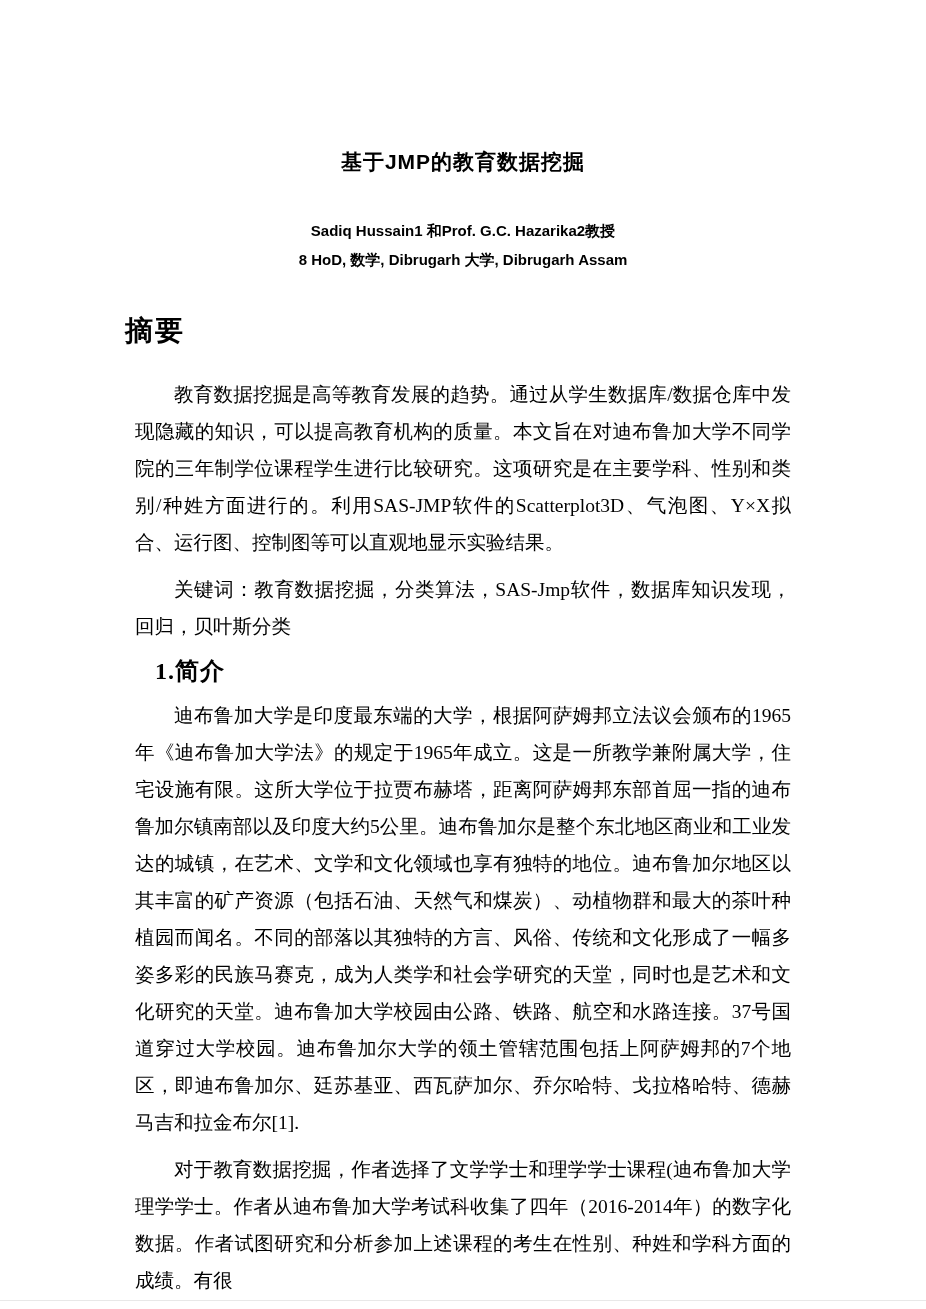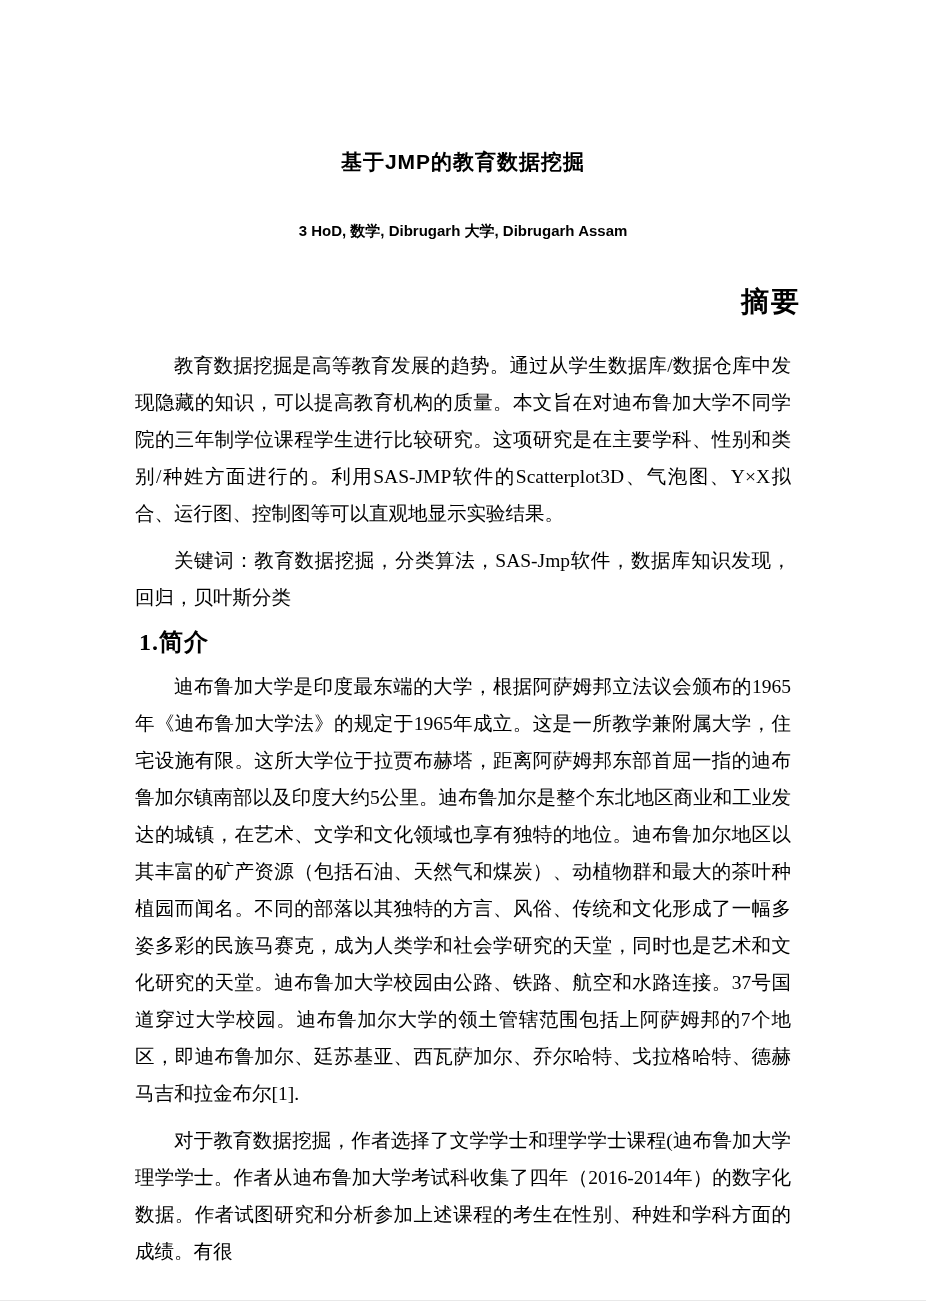--- a/index.html
+++ b/index.html
@@ -31,54 +31,55 @@
     font-family: "Liberation Sans", sans-serif;
     font-weight: bold;
     font-size: 15px;
     line-height: 29px;
     text-align: center;
     margin: 0 0 38px 0;
   }
   .abstract-heading {
     font-size: 28px;
     font-weight: bold;
-    text-align: right;
+    text-align: left;
     letter-spacing: 2px;
     margin: 0 0 26px 0;
   }
   .body-p {
     font-size: 19.5px;
     line-height: 37px;
     text-align: justify;
     text-indent: 2em;
     margin: 10px;
   }
   .section-heading {
     font-size: 24px;
     font-weight: bold;
     letter-spacing: 1px;
-    margin: 8px 0 8px 14px;
+    margin: 8px 0 8px 30px;
   }
   .page-edge {
     position: absolute;
     left: 0;
     right: 0;
     bottom: 8px;
     border-top: 1px solid #e8e8e8;
   }
 </style>
 </head>
 <body>
 
 <div class="page">
 
   <h1 class="paper-title">基于JMP的教育数据挖掘</h1>
 
   <div class="authors">
-    <div>3 HoD, 数学, Dibrugarh 大学, Dibrugarh Assam</div>
+    <div>Sadiq Hussain1 和Prof. G.C. Hazarika2教授</div>
+    <div>8 HoD, 数学, Dibrugarh 大学, Dibrugarh Assam</div>
   </div>
 
   <h2 class="abstract-heading">摘要</h2>
 
   <p class="body-p">教育数据挖掘是高等教育发展的趋势。通过从学生数据库/数据仓库中发现隐藏的知识，可以提高教育机构的质量。本文旨在对迪布鲁加大学不同学院的三年制学位课程学生进行比较研究。这项研究是在主要学科、性别和类别/种姓方面进行的。利用SAS-JMP软件的Scatterplot3D、气泡图、Y×X拟合、运行图、控制图等可以直观地显示实验结果。</p>
 
   <p class="body-p">关键词：教育数据挖掘，分类算法，SAS-Jmp软件，数据库知识发现，回归，贝叶斯分类</p>
 
   <h3 class="section-heading">1.简介</h3>
 

